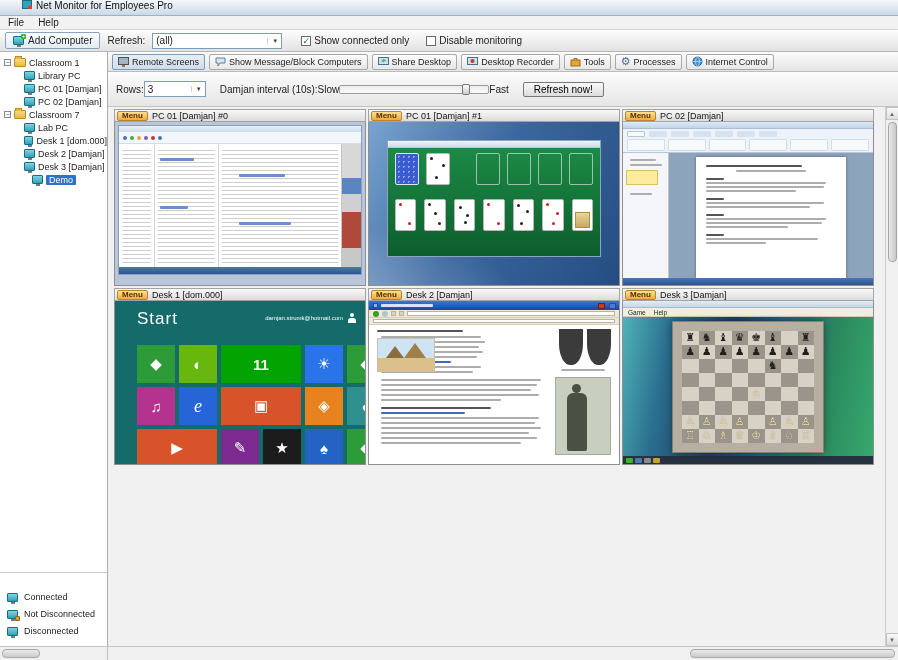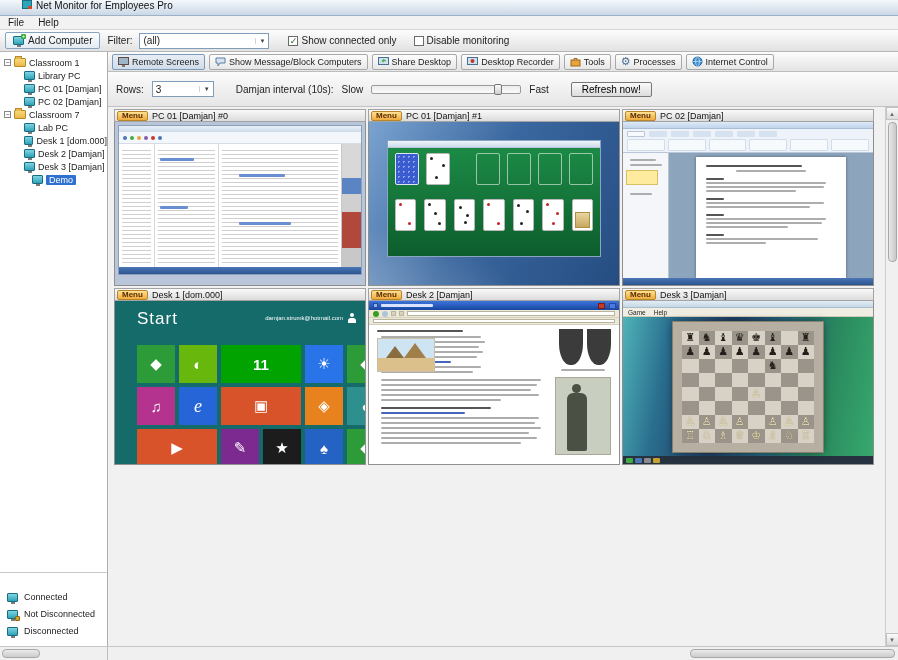--- a/index.html
+++ b/index.html
@@ -53,21 +53,21 @@
 
   .content { flex:1; display:flex; flex-direction:column; background:#f1f1f1; position:relative; }
   .toolbar2 { height:20px; background:linear-gradient(#fcfcfc,#e4e4e4); border-bottom:1px solid #bdbdbd;
     display:flex; align-items:center; gap:4px; padding:0 4px; }
   .abtn { display:flex; align-items:center; gap:3px; border:1px solid #a8a8a8; border-radius:2px;
     background:linear-gradient(#fdfdfd,#e7e7e7); padding:0 5px; height:16px; font-size:9px; color:#222; white-space:nowrap; }
   .abtn.active { background:linear-gradient(#e8eef5,#cfdce9); border-color:#7a9ab8; }
   .gear-glyph { font-size:11px; color:#4a6f96; line-height:11px; }
 
   .toolbar3 { height:19px; background:linear-gradient(#fbfbfb,#e6e6e6); border-bottom:1px solid #c2c2c2;
-    display:flex; align-items:center; gap:8px; padding:17px 8px; font-size:10px; color:#222; }
+    display:flex; align-items:center; gap:0; padding:17px 8px; font-size:10px; color:#222; }
   .slider-track { width:150px; height:9px; border:1px solid #9a9a9a; border-radius:2px;
     background:linear-gradient(#ececec,#fafafa); position:relative; }
   .slider-thumb { position:absolute; left:82%; top:-2px; width:8px; height:11px; border:1px solid #777;
     border-radius:2px; background:linear-gradient(#fafafa,#cfcfcf); }
   .pushbtn { border:1px solid #777; border-radius:2px; background:linear-gradient(#fafafa,#dcdcdc);
     padding:1px 10px; font-size:10px; }
 
   .thumb-region { flex:1; position:relative; }
   .thumbs { position:absolute; left:0; top:0; right:13px; bottom:0; padding:2px 0 0 6px;
     display:flex; flex-wrap:wrap; gap:2px; align-content:flex-start; }
@@ -218,21 +218,21 @@
   <span>Help</span>
 </div>
 
 <div class="toolbar1">
   <div class="tbtn">
     <span class="mini-monitor">
         <span class="plus-badge">+</span>
       </span>
     <span>Add Computer</span>
   </div>
-  <span>Filter:</span>
+  <span>Refresh:</span>
   <div class="select" style="width:130px;">
     <span>(all)</span>
     <span class="arrow">▼</span>
   </div>
   <div class="checkrow" style="margin-left:12px;">
     <span class="checkbox">✓</span>
     <span>Show connected only</span>
   </div>
   <div class="checkrow" style="margin-left:10px;">
     <span class="checkbox"></span>

